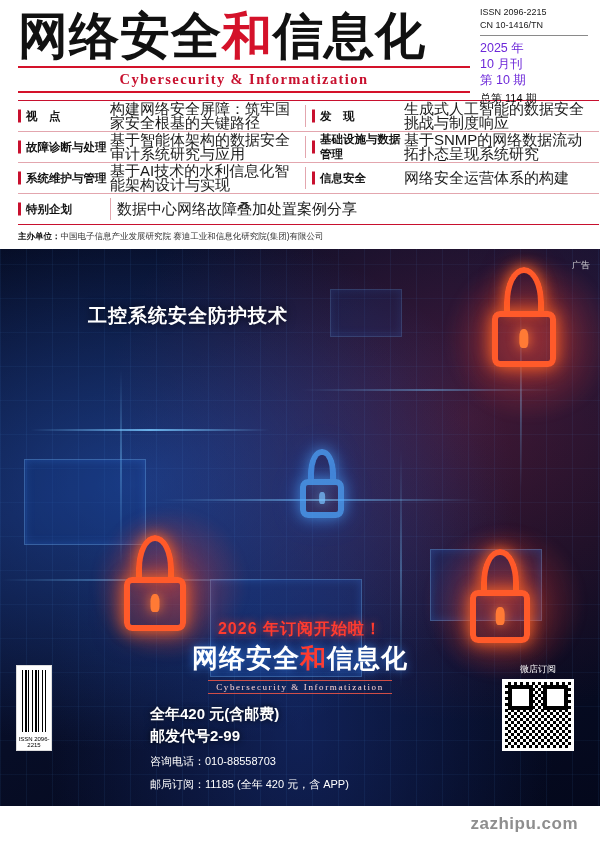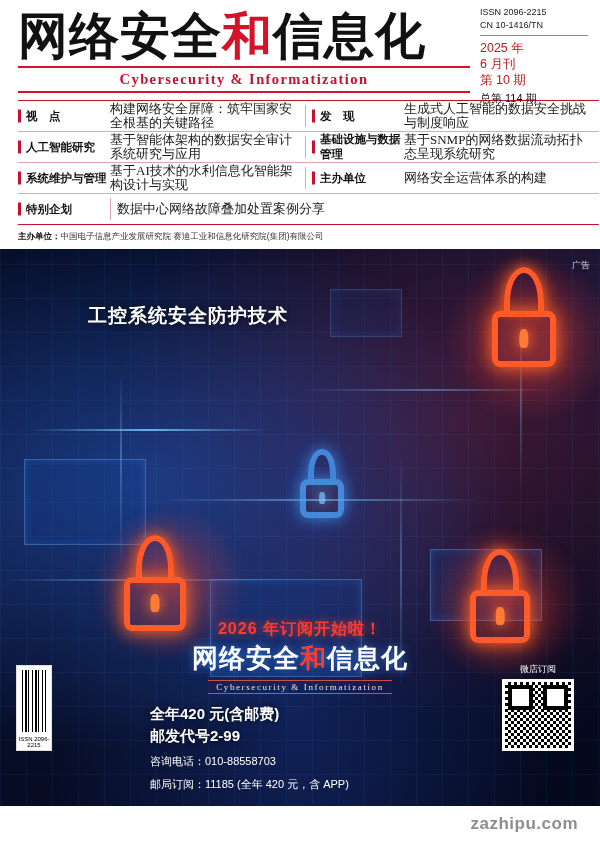--- a/index.html
+++ b/index.html
@@ -82,21 +82,21 @@
     font-family: "Liberation Sans", sans-serif;
     font-size: 9px;
   }
   .issue-divider {
     border-top: 1px solid #8a8a8a;
     margin: 3px 0 4px 0;
   }
   .issue-date {
     font-size: 12.5px;
     line-height: 16px;
-    color: #b91c1c;
+    color: #6d28d9;
   }
   .issue-total {
     margin-top: 4px;
     font-size: 11px;
     color: #111;
   }
 
   
   .contents {
     margin: 4px 1px 0 18px;
@@ -131,25 +131,24 @@
     position: absolute;
     left: 0;
     top: 50%;
     transform: translateY(-50%);
     width: 3px;
     height: 13px;
     background: #c8102e;
   }
   .toc-art {
     flex: 1;
-    font-size: 13px;
+    font-size: 15px;
     color: #1a1a1a;
     padding-right: 8px;
     line-height: 14px;
-    font-family: Liberation Serif, serif;
   }
   .toc-mid-sep {
     width: 1px;
     background: #e3a6ae;
     margin: 4px 6px 4px 0;
   }
   .publisher {
     margin: 6px 18px 0 18px;
     font-size: 8.5px;
     color: #333;
@@ -437,49 +436,49 @@
       <div class="sub-rule"></div>
       <div class="sub-title">Cybersecurity  &amp;  Informatization</div>
       <div class="sub-rule-bottom"></div>
     </div>
 
     <div class="issue-info">
       <div class="isbn-line">ISSN 2096-2215</div>
       <div class="isbn-line">CN 10-1416/TN</div>
       <div class="issue-divider"></div>
       <div class="issue-date">2025 年</div>
-      <div class="issue-date">6 月刊</div>
+      <div class="issue-date">10 月刊</div>
       <div class="issue-date">第 10 期</div>
       <div class="issue-total">总第 114 期</div>
     </div>
   </div>
 
   <div class="contents">
 
     <div class="toc-row">
       <div class="toc-cell toc-cat">视　点</div>
       <div class="toc-cell toc-art">构建网络安全屏障：筑牢国家安全根基的关键路径</div>
       <div class="toc-mid-sep"></div>
       <div class="toc-cell toc-cat">发　现</div>
       <div class="toc-cell toc-art">生成式人工智能的数据安全挑战与制度响应</div>
     </div>
 
     <div class="toc-row">
-      <div class="toc-cell toc-cat">人工智能研究</div>
+      <div class="toc-cell toc-cat">故障诊断与处理</div>
       <div class="toc-cell toc-art">基于智能体架构的数据安全审计系统研究与应用</div>
       <div class="toc-mid-sep"></div>
       <div class="toc-cell toc-cat">基础设施与数据管理</div>
       <div class="toc-cell toc-art">基于SNMP的网络数据流动拓扑态呈现系统研究</div>
     </div>
 
     <div class="toc-row">
       <div class="toc-cell toc-cat">系统维护与管理</div>
       <div class="toc-cell toc-art">基于AI技术的水利信息化智能架构设计与实现</div>
       <div class="toc-mid-sep"></div>
-      <div class="toc-cell toc-cat">主办单位</div>
+      <div class="toc-cell toc-cat">信息安全</div>
       <div class="toc-cell toc-art">网络安全运营体系的构建</div>
     </div>
 
     <div class="toc-row">
       <div class="toc-cell toc-cat">特别企划</div>
       <div class="toc-mid-sep"></div>
       <div class="toc-cell toc-art">数据中心网络故障叠加处置案例分享</div>
     </div>
 
   </div>

